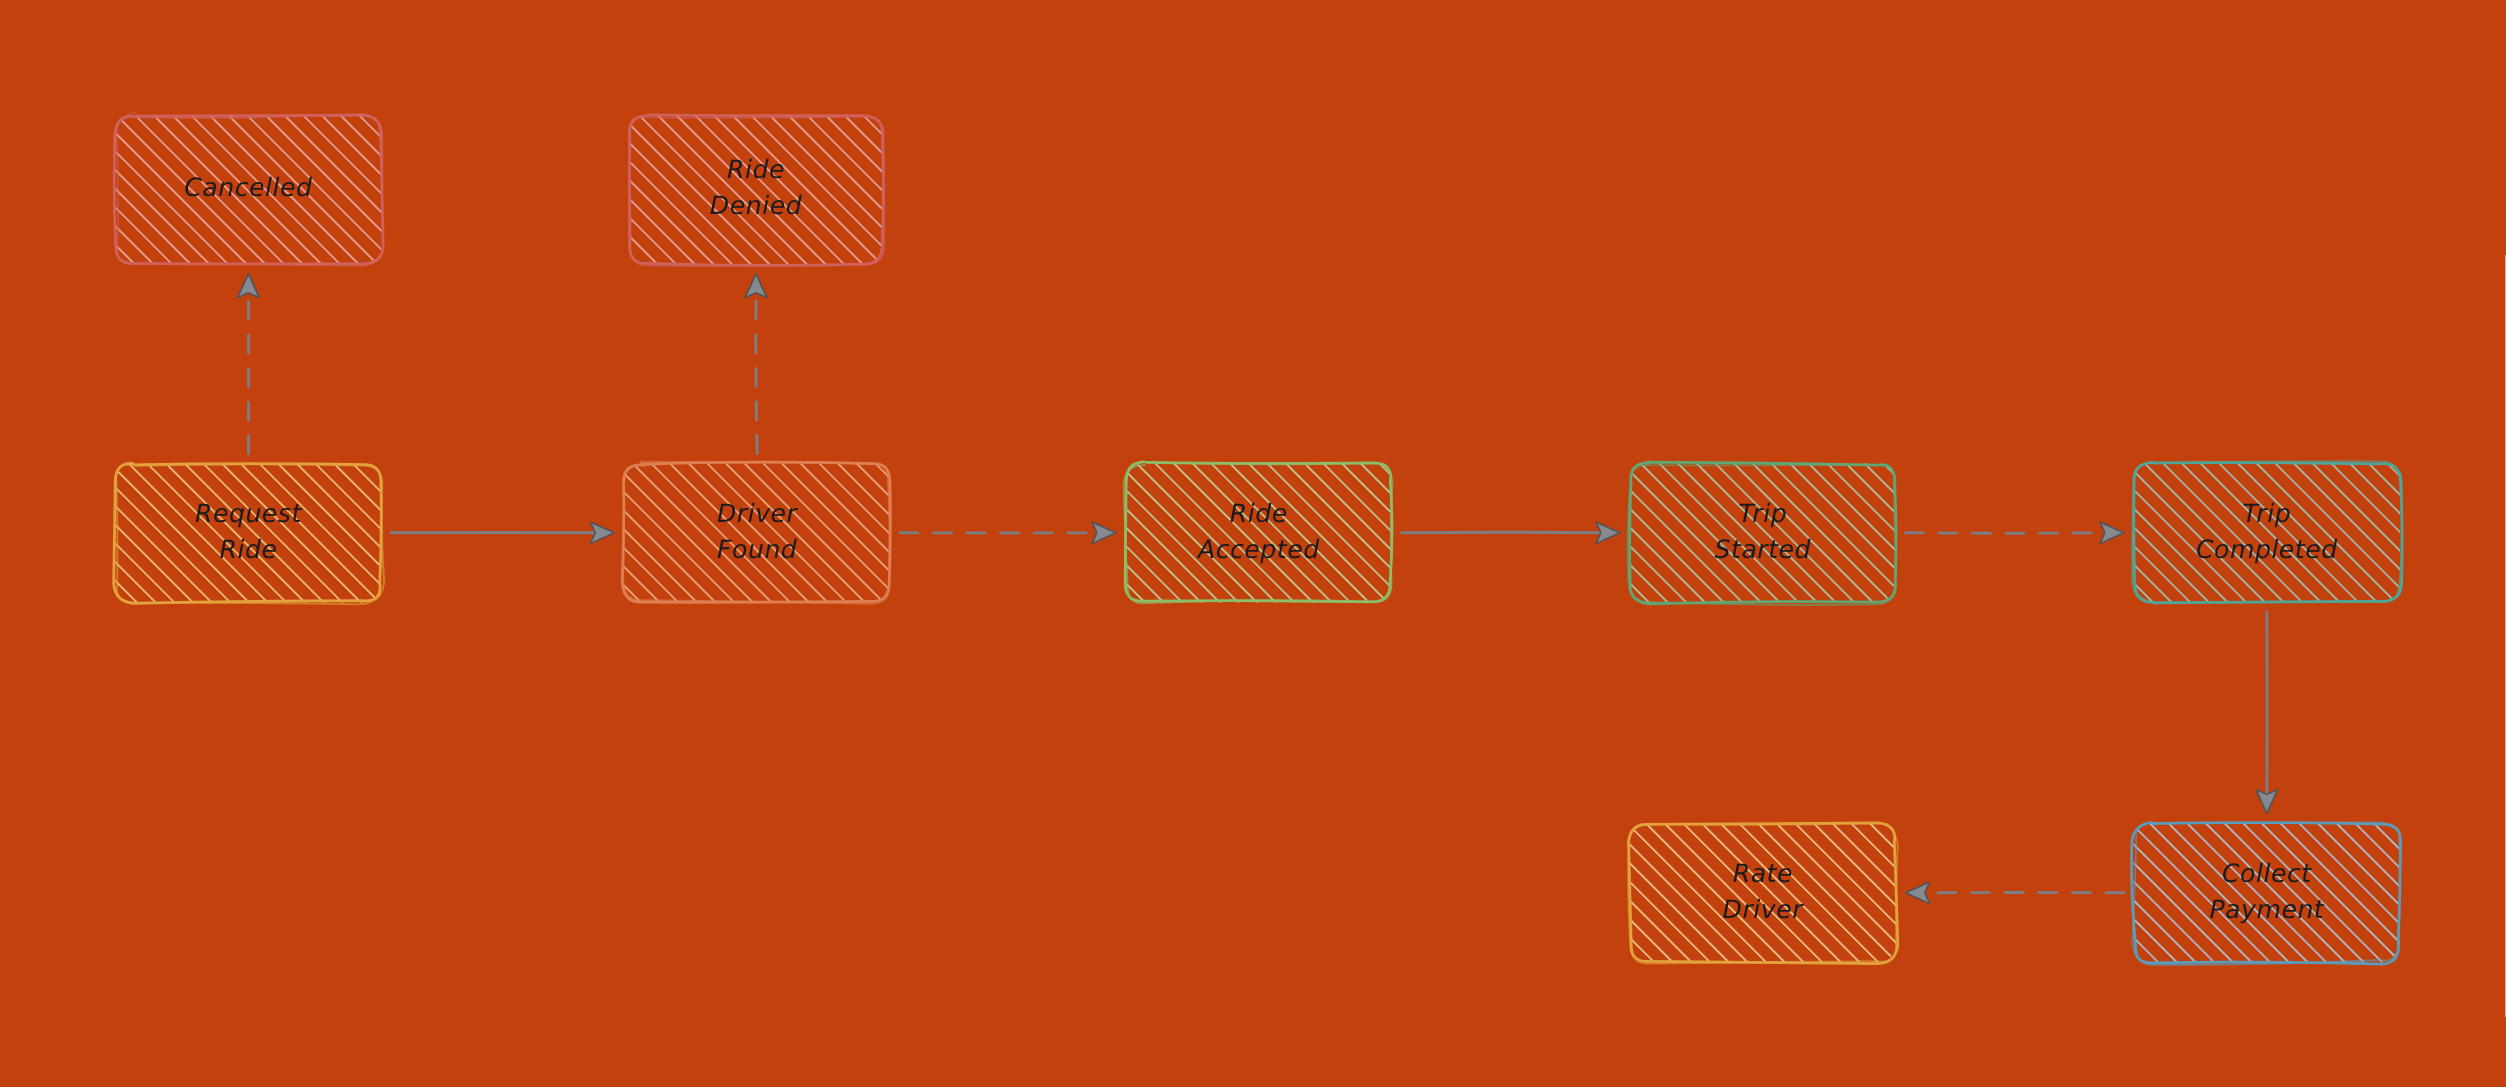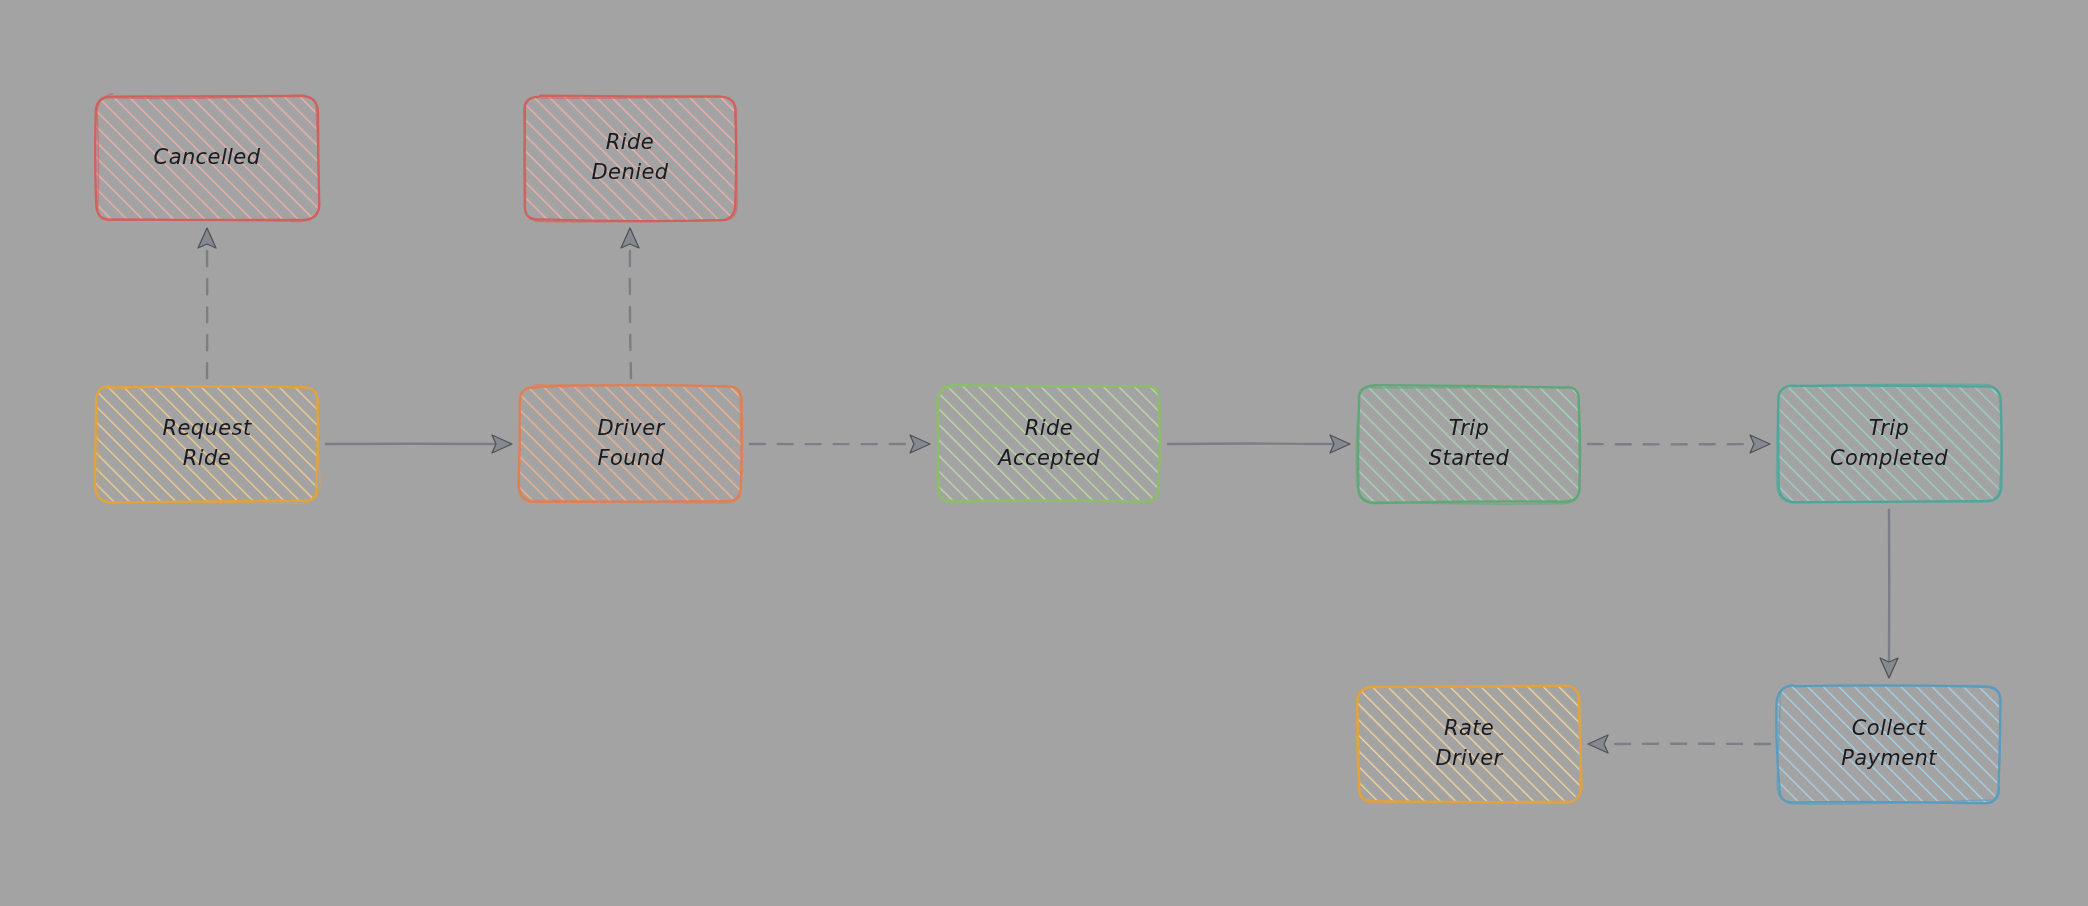--- a/index.html
+++ b/index.html
@@ -11,21 +11,21 @@
   body {
     width: 2088px;
     height: 906px;
     overflow: hidden;
     font-family: "DejaVu Sans", sans-serif;
   }
   #canvas-root {
     position: relative;
     width: 2088px;
     height: 906px;
-    background: #a3a3a3;
+    background: #c2410c;
   }
   svg#diagram {
     position: absolute;
     inset: 0;
     width: 2088px;
     height: 906px;
     display: block;
   }
   .node-label {
     font-family: "DejaVu Sans", sans-serif;

